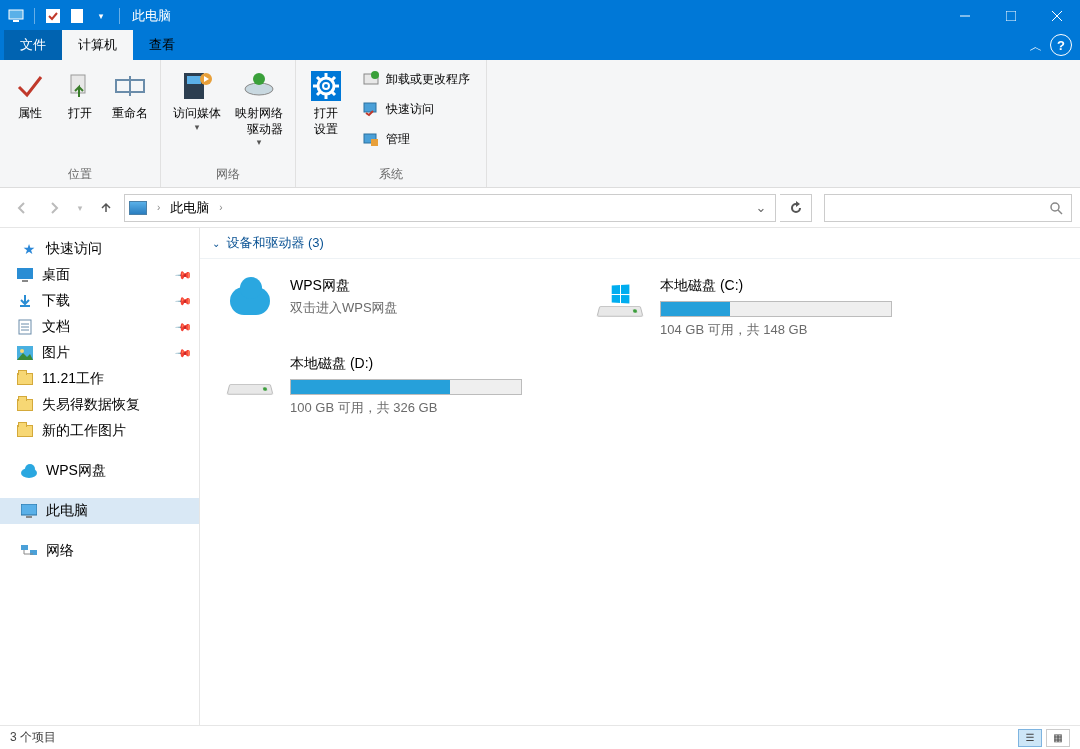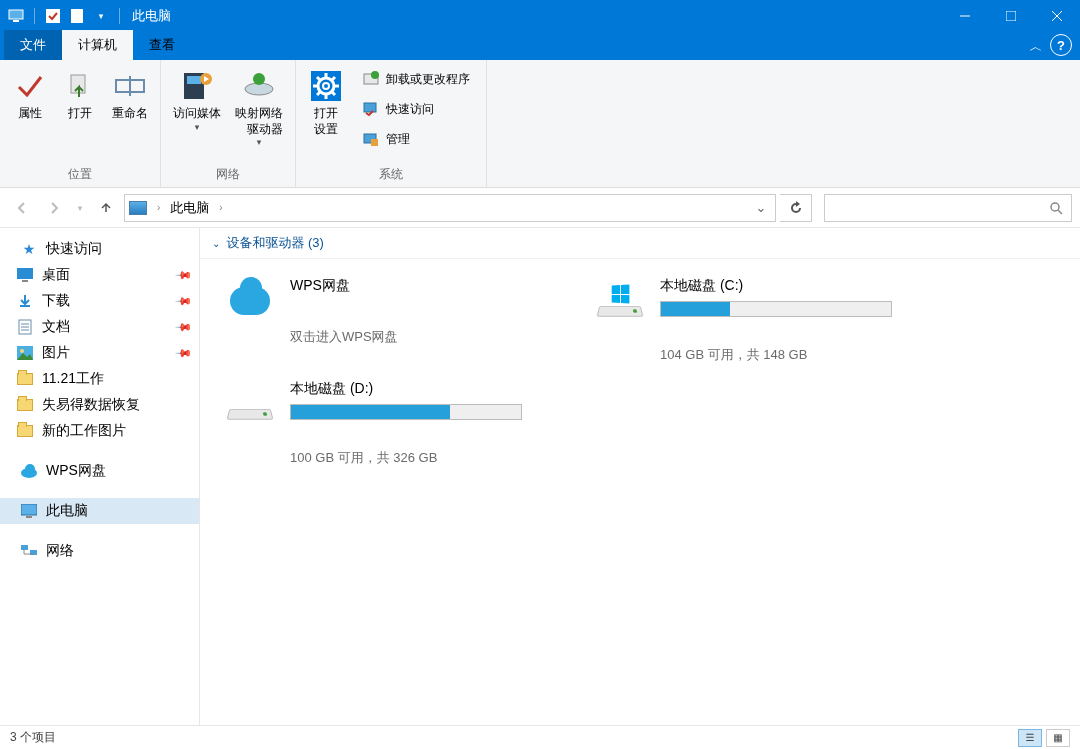--- a/index.html
+++ b/index.html
@@ -61,21 +61,21 @@
 .tree-spacer { height: 14px; }
 
 .content { flex: 1; overflow: auto; }
 .cat-header { background: #fff; padding: 6px 12px; color: #0b5394; font-size: 13px; display: flex; align-items: center; gap: 6px; border-bottom: 1px solid #eef2f5; }
 .cat-header .chev { font-size: 10px; color: #0b5394; }
 .items-grid { display: flex; flex-wrap: wrap; padding: 10px; gap: 0; }
 .drive { width: 370px; display: flex; padding: 8px 12px; gap: 12px; align-items: flex-start; }
 .drive .dicon { width: 56px; height: 48px; display: flex; align-items: center; justify-content: center; }
 .drive .dinfo { flex: 1; }
 .drive .dname { font-size: 14px; padding-bottom: 4px; }
-.drive .dsub  { font-size: 13px; color: #6b6b6b; margin-top: 29px; }
+.drive .dsub  { font-size: 13px; color: #6b6b6b; }
 .drive .bar { width: 232px; height: 16px; border: 1px solid #bcbcbc; background: #efefef; margin: 2px 0 4px 0; position: relative; }
 .drive .bar .fill { position: absolute; left: 0; top: 0; bottom: 0; background: #26a0da; }
 
 
 .statusbar { height: 24px; border-top: 1px solid #e6e6e6; display: flex; align-items: center; padding: 0 10px; font-size: 12px; color: #444; }
 .statusbar .spacer { flex: 1; }
 .statusbar .viewbtn { width: 24px; height: 18px; border: 1px solid #ccc; margin-left: 4px; display: flex; align-items: center; justify-content: center; font-size: 10px; }
 .statusbar .viewbtn.active { background: #cde6f7; border-color: #7eb4e0; }
 
 

